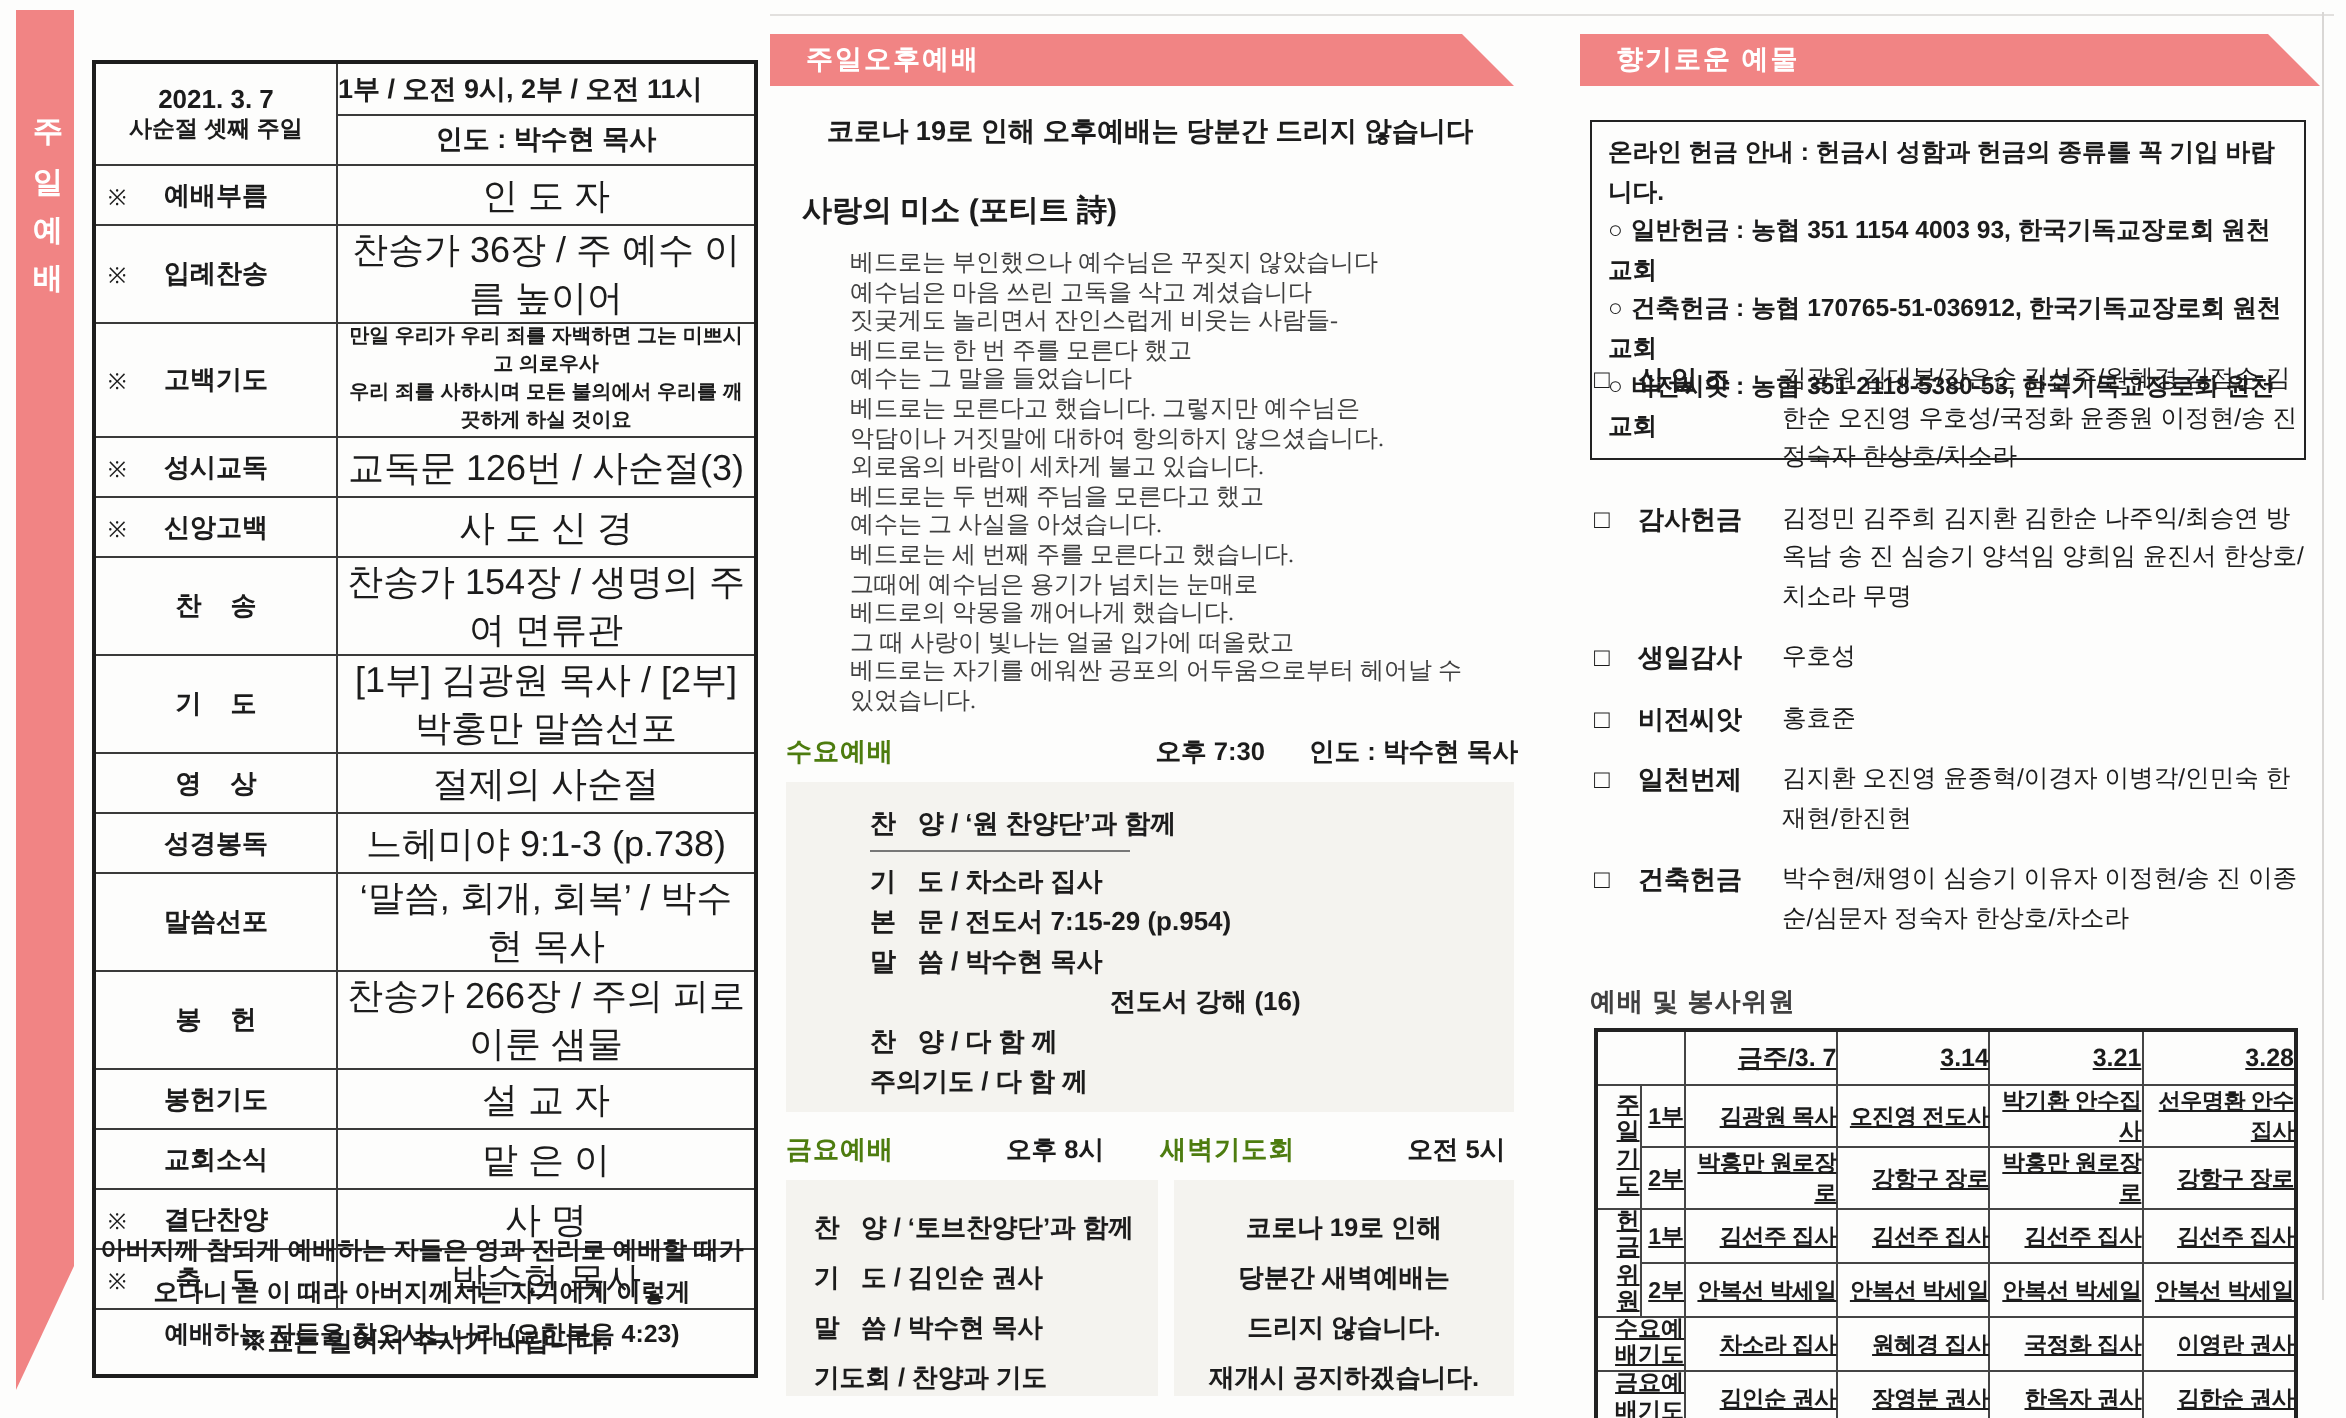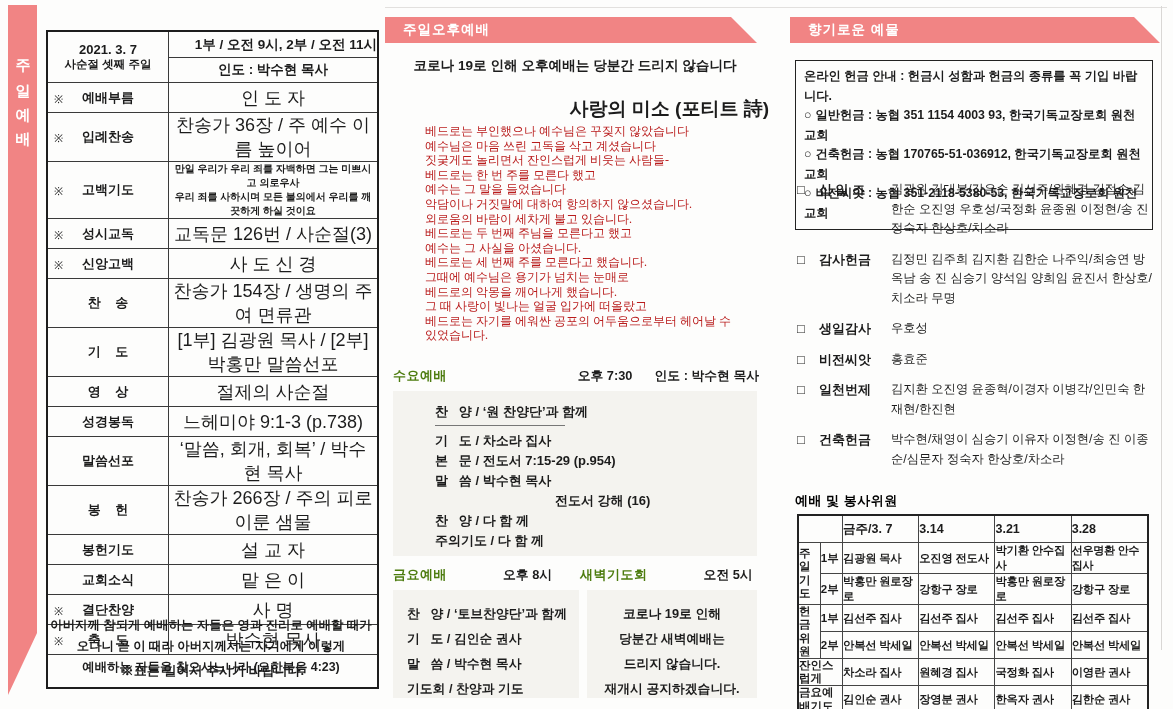--- a/index.html
+++ b/index.html
@@ -26,39 +26,39 @@
   .r-head{height:50px;margin-left:44px;}
   .r-std{height:30px;}
   .r-confess{height:54px;}
   .r-confess .val{font-weight:600;font-size:10px;line-height:1.4;}
   .r-foot{height:33px;margin-left:10px;}
   .head-left div{text-align:center;font-weight:700;}
   .head-date{font-size:13px;}
   .head-week{font-size:11.5px;}
   .head-right{padding:0 !important;}
   .head-right .hr-top{height:25px;line-height:25px;border-bottom:1px solid #3a3a3a;
-                 text-align:right;font-weight:700;font-size:13.5px;}
+                 text-align:left;font-weight:700;font-size:13.5px;}
   .head-right .hr-bot{height:24px;line-height:24px;text-align:center;font-weight:700;font-size:13.5px;}
   .foot-cell{text-align:center;font-weight:700;font-size:13px;}
   .verse{position:absolute;left:40px;top:615px;width:342px;text-align:center;
          font-size:12.4px;font-weight:600;line-height:1.7;white-space:pre-line;}
   
   .ribbon{position:absolute;height:26px;background:#f18484;
           clip-path:polygon(0 0,calc(100% - 26px) 0,100% 100%,0 100%);}
   .ribbon span{display:block;padding-left:18px;line-height:26px;color:#fff;
           font-weight:700;font-size:13.5px;letter-spacing:1px;}
   
   .mid{position:absolute;left:385px;top:0;width:387px;height:709px;}
   .mid .ribbon{left:0;top:17px;width:372px;}
   .mid-notice{position:absolute;left:0;top:57px;width:380px;text-align:center;
           font-weight:700;font-size:13.6px;}
-  .poem-title{position:absolute;left:4px;top:96px;width:380px;text-align:right;
-          font-weight:700;font-size:19px;}
+  .poem-title{position:absolute;left:16px;top:96px;width:380px;text-align:left;
+          font-weight:700;font-size:15px;}
   .poem{position:absolute;left:40px;top:124px;font-family:cursive;
-          font-size:12px;line-height:14.6px;color:#b91c1c;}
+          font-size:12px;line-height:14.6px;color:#404040;}
   .sec-head{position:absolute;width:380px;display:flex;align-items:baseline;}
   .sec-title{color:#4d7c0f;font-weight:700;font-size:13px;letter-spacing:0.5px;}
   .sec-time{font-weight:700;font-size:12.8px;}
   .wed-head{left:8px;top:367px;width:366px;}
   .wed-head .sec-time{margin-left:auto;}
   .wed-head .sec-leader{font-weight:700;font-size:12.8px;margin-left:22px;}
   .graybox{position:absolute;background:#f4f3ef;}
   .wed-box{left:8px;top:391px;width:364px;height:165px;padding-top:11px;box-sizing:border-box;}
   .wed-line{margin-left:42px;font-weight:700;font-size:13px;line-height:20px;white-space:pre;}
   .wed-div{margin:3px 0 5px 42px;width:130px;border-top:1px solid #777;}
@@ -79,26 +79,26 @@
             padding:6px 8px;box-sizing:border-box;}
   .ob-line{font-weight:700;font-size:12.3px;line-height:19.5px;}
   .ob-bullet{margin-right:4px;}
   .period-note{position:absolute;left:0;top:149px;width:380px;text-align:center;
             font-weight:700;font-size:13px;}
   .offerings{position:absolute;left:12px;top:180px;width:356px;}
   .off-item{display:flex;margin-bottom:11px;}
   .off-chk{width:22px;font-size:13px;line-height:19px;}
   .off-label{width:72px;font-weight:700;font-size:13px;line-height:19px;white-space:pre;}
   .off-names{flex:1;font-size:12.3px;font-weight:500;line-height:19.5px;}
-  .committee-title{position:absolute;left:10px;top:492px;color:#000000;font-weight:700;
+  .committee-title{position:absolute;left:10px;top:492px;color:#404040;font-weight:700;
             font-size:13px;letter-spacing:0.5px;}
   .committee{position:absolute;left:12px;top:514px;border-collapse:collapse;border:2px solid #222;
             table-layout:fixed;width:352px;}
-  .committee td,.committee th{border:1px solid #444;text-align:left;vertical-align:middle;
-            font-weight:700;height:26px;padding:0;}
+  .committee td,.committee th{border:1px solid #444;text-align:right;vertical-align:middle;
+            font-weight:700;height:26px;padding:0;text-decoration:underline;}
   .committee th{font-size:12.5px;}
   .committee .grp{font-size:11.5px;white-space:pre-line;line-height:1.15;}
   .committee .part{font-size:11.5px;}
   .committee .cell{font-size:11.3px;letter-spacing:-0.2px;}
   .committee .wide{font-size:11px;}
   .c1{width:40px;} .c2{width:30px;} .cd{width:70px;}
 </style>
 </head>
 <body>
 
@@ -199,20 +199,21 @@
       <span>주일오후예배</span>
     </div>
     <div class="mid-notice">코로나 19로 인해 오후예배는 당분간 드리지 않습니다</div>
     <div class="poem-title">사랑의 미소 (포티트 詩)</div>
     <div class="poem">
       <div>베드로는 부인했으나 예수님은 꾸짖지 않았습니다</div>
       <div>예수님은 마음 쓰린 고독을 삭고 계셨습니다</div>
       <div>짓궂게도 놀리면서 잔인스럽게 비웃는 사람들-</div>
       <div>베드로는 한 번 주를 모른다 했고</div>
       <div>예수는 그 말을 들었습니다</div>
+      <div>베드로는 모른다고 했습니다. 그렇지만 예수님은</div>
       <div>악담이나 거짓말에 대하여 항의하지 않으셨습니다.</div>
       <div>외로움의 바람이 세차게 불고 있습니다.</div>
       <div>베드로는 두 번째 주님을 모른다고 했고</div>
       <div>예수는 그 사실을 아셨습니다.</div>
       <div>베드로는 세 번째 주를 모른다고 했습니다.</div>
       <div>그때에 예수님은 용기가 넘치는 눈매로</div>
       <div>베드로의 악몽을 깨어나게 했습니다.</div>
       <div>그 때 사랑이 빛나는 얼굴 입가에 떠올랐고</div>
       <div>베드로는 자기를 에워싼 공포의 어두움으로부터 헤어날 수</div>
       <div>있었습니다.</div>
@@ -342,21 +343,21 @@
         <td class="cd cell">김선주 집사</td>
       </tr>
       <tr>
         <td class="c2 part">2부</td>
         <td class="cd cell">안복선 박세일</td>
         <td class="cd cell">안복선 박세일</td>
         <td class="cd cell">안복선 박세일</td>
         <td class="cd cell">안복선 박세일</td>
       </tr>
       <tr>
-        <td class="grp" colspan="2">잔인스럽게</td>
+        <td class="grp" colspan="2">수요예배기도</td>
         <td class="cd cell">차소라 집사</td>
         <td class="cd cell">원혜경 집사</td>
         <td class="cd cell">국정화 집사</td>
         <td class="cd cell">이영란 권사</td>
       </tr>
       <tr>
         <td class="grp" colspan="2">금요예배기도</td>
         <td class="cd cell">김인순 권사</td>
         <td class="cd cell">장영분 권사</td>
         <td class="cd cell">한옥자 권사</td>

